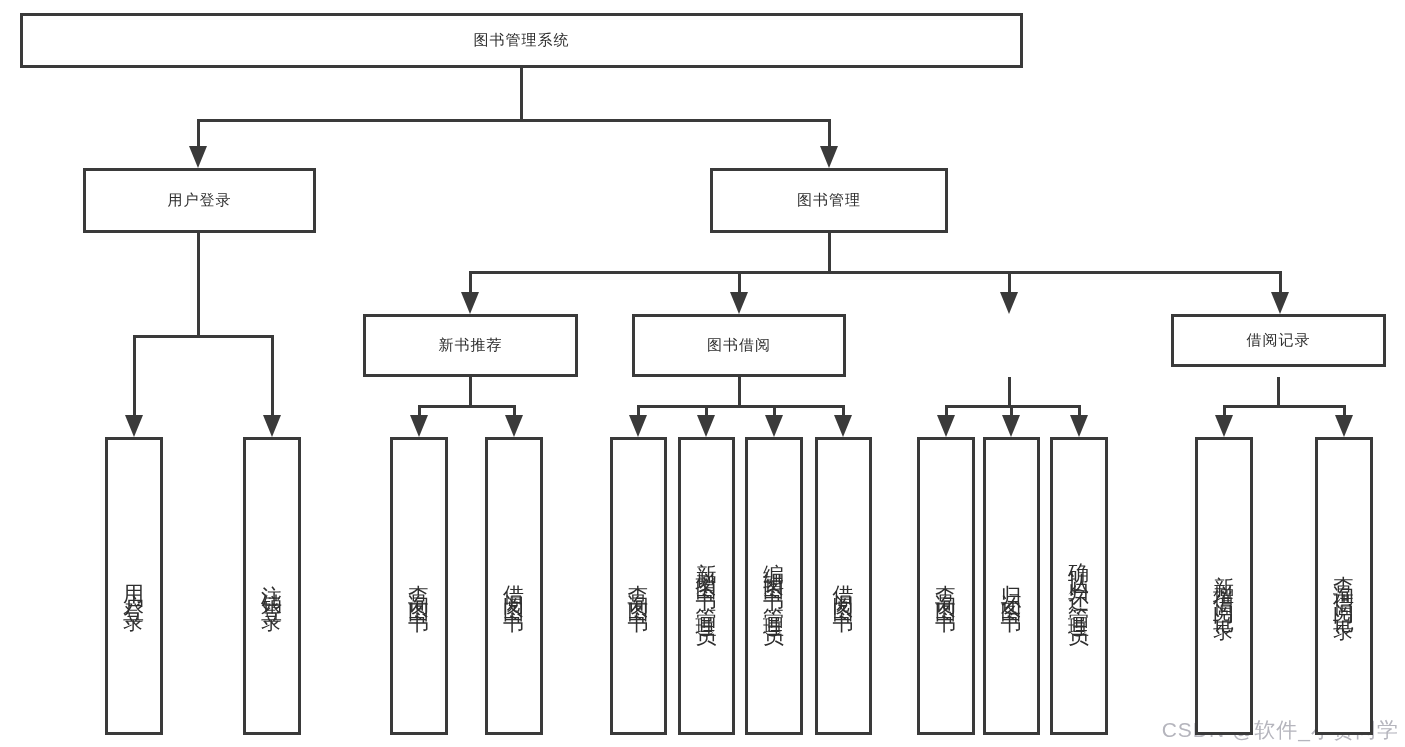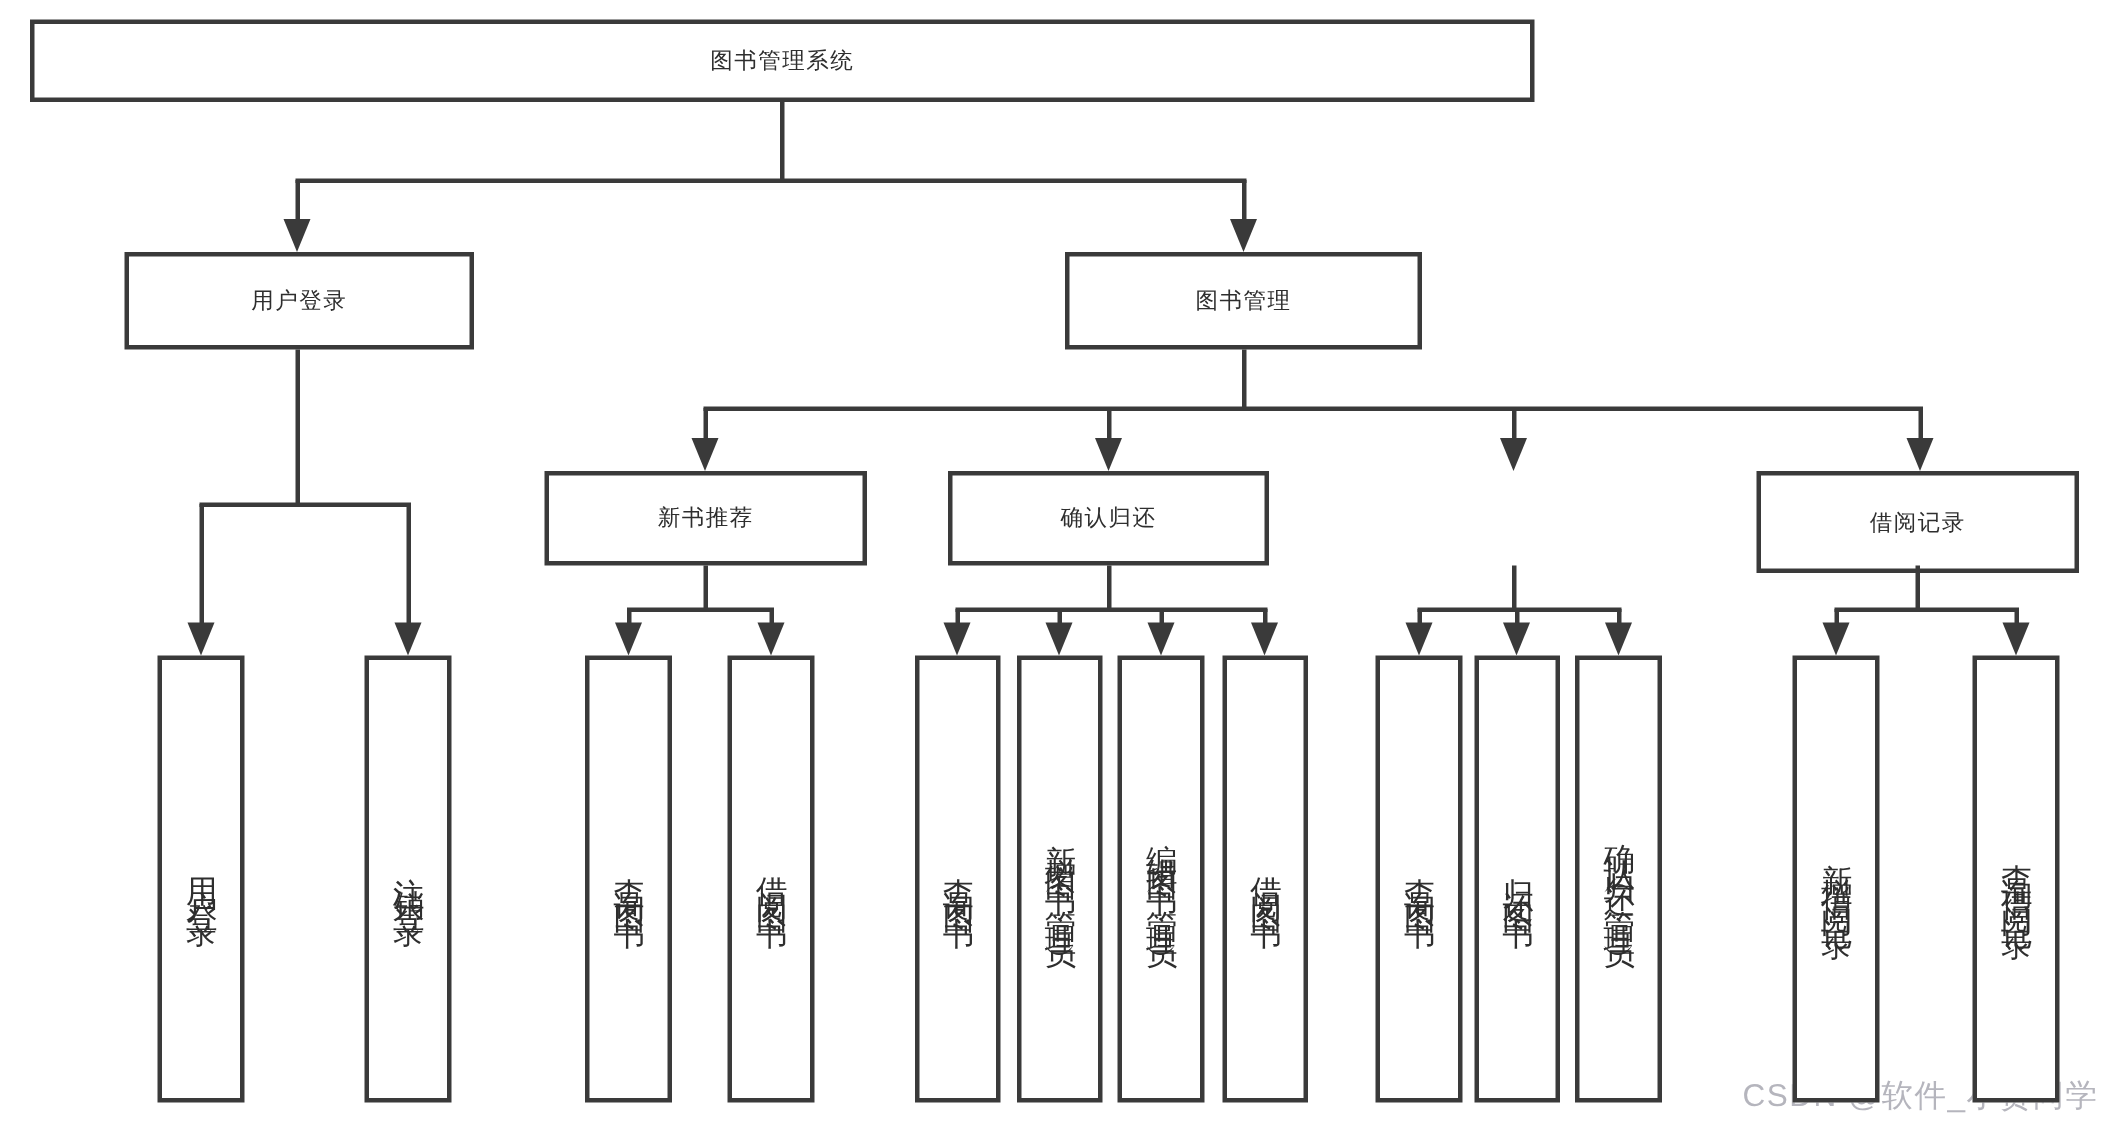--- a/index.html
+++ b/index.html
@@ -66,23 +66,23 @@
     <div class="node hnode" style="left: 83px; top: 168px; width: 233px; height: 65px;">
       <span class="label">用户登录</span>
     </div>
     <div class="node hnode" style="left: 710px; top: 168px; width: 238px; height: 65px; justify-content: center;">
       <span class="label">图书管理</span>
     </div>
     <div class="node hnode" style="left: 363px; top: 314px; width: 215px; height: 63px;">
       <span class="label">新书推荐</span>
     </div>
     <div class="node hnode" style="left: 632px; top: 314px; width: 214px; height: 63px;">
-      <span class="label">确认归还</span>
+      <span class="label">图书借阅</span>
     </div>
-    <div class="node hnode" style="left: 1171px; top: 314px; width: 215px; height: 68px; text-align: center;">
+    <div class="node hnode" style="left: 1171px; top: 314px; width: 215px; height: 53px; text-align: center;">
       <span class="label">借阅记录</span>
     </div>
     <div class="node vnode" style="left: 105px; top: 437px; width: 58px; height: 298px;">
       <span class="label">用户登录</span>
     </div>
     <div class="node vnode" style="left: 243px; top: 437px; width: 58px; height: 298px;">
       <span class="label">注销登录</span>
     </div>
     <div class="node vnode" style="left: 390px; top: 437px; width: 58px; height: 298px;">
       <span class="label">查询图书</span>

